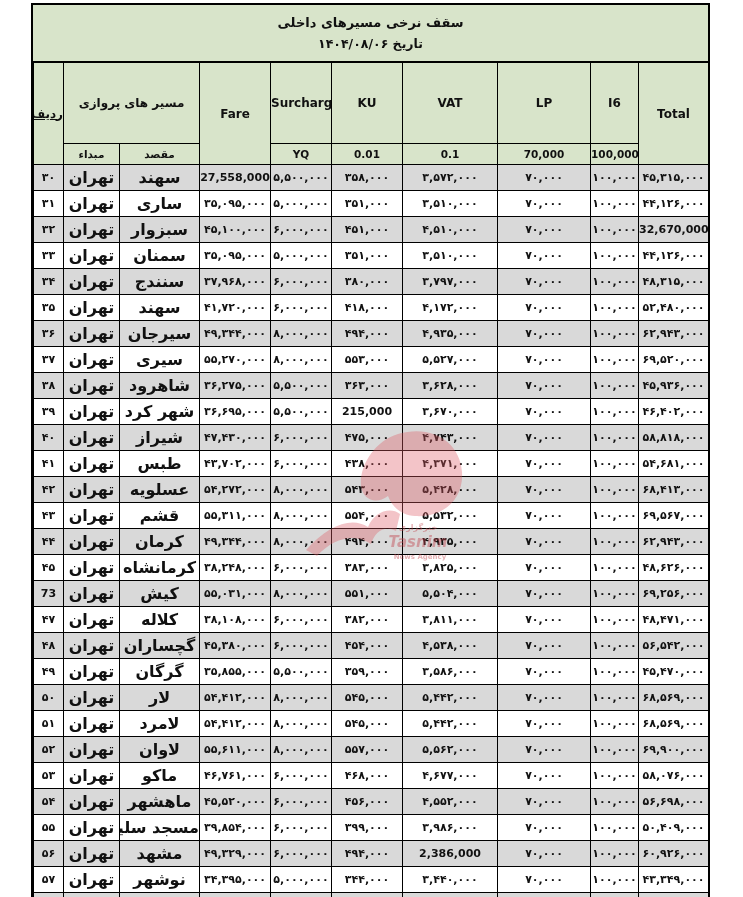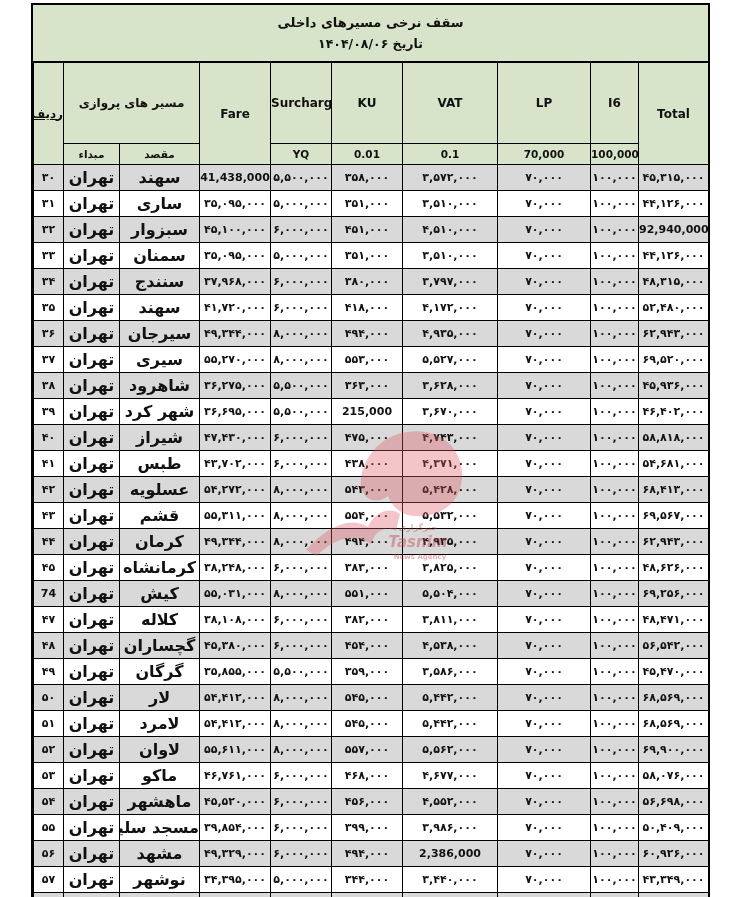--- a/index.html
+++ b/index.html
@@ -81,21 +81,21 @@
         <th>0.1</th>
         <th>70,000</th>
         <th>100,000</th>
       </tr>
     </thead>
     <tbody id="rates-body">
         <tr class="g">
           <td dir="ltr">۳۰</td>
           <td dir="rtl" class="fa-cell">تهران</td>
           <td dir="rtl" class="fa-cell">سهند</td>
-          <td dir="ltr">41,438,000</td>
+          <td dir="ltr">27,558,000</td>
           <td dir="ltr">۵,۵۰۰,۰۰۰</td>
           <td dir="ltr">۳۵۸,۰۰۰</td>
           <td dir="ltr">۳,۵۷۲,۰۰۰</td>
           <td dir="ltr">۷۰,۰۰۰</td>
           <td dir="ltr">۱۰۰,۰۰۰</td>
           <td dir="ltr">۴۵,۳۱۵,۰۰۰</td>
         </tr>
         <tr class="w">
           <td dir="ltr">۳۱</td>
           <td dir="rtl" class="fa-cell">تهران</td>
@@ -111,21 +111,21 @@
         <tr class="g">
           <td dir="ltr">۳۲</td>
           <td dir="rtl" class="fa-cell">تهران</td>
           <td dir="rtl" class="fa-cell">سبزوار</td>
           <td dir="ltr">۴۵,۱۰۰,۰۰۰</td>
           <td dir="ltr">۶,۰۰۰,۰۰۰</td>
           <td dir="ltr">۴۵۱,۰۰۰</td>
           <td dir="ltr">۴,۵۱۰,۰۰۰</td>
           <td dir="ltr">۷۰,۰۰۰</td>
           <td dir="ltr">۱۰۰,۰۰۰</td>
-          <td dir="ltr">92,940,000</td>
+          <td dir="ltr">32,670,000</td>
         </tr>
         <tr class="w">
           <td dir="ltr">۳۳</td>
           <td dir="rtl" class="fa-cell">تهران</td>
           <td dir="rtl" class="fa-cell">سمنان</td>
           <td dir="ltr">۳۵,۰۹۵,۰۰۰</td>
           <td dir="ltr">۵,۰۰۰,۰۰۰</td>
           <td dir="ltr">۳۵۱,۰۰۰</td>
           <td dir="ltr">۳,۵۱۰,۰۰۰</td>
           <td dir="ltr">۷۰,۰۰۰</td>
@@ -270,21 +270,21 @@
           <td dir="rtl" class="fa-cell">کرمانشاه</td>
           <td dir="ltr">۳۸,۲۴۸,۰۰۰</td>
           <td dir="ltr">۶,۰۰۰,۰۰۰</td>
           <td dir="ltr">۳۸۳,۰۰۰</td>
           <td dir="ltr">۳,۸۲۵,۰۰۰</td>
           <td dir="ltr">۷۰,۰۰۰</td>
           <td dir="ltr">۱۰۰,۰۰۰</td>
           <td dir="ltr">۴۸,۶۲۶,۰۰۰</td>
         </tr>
         <tr class="g">
-          <td dir="ltr">74</td>
+          <td dir="ltr">73</td>
           <td dir="rtl" class="fa-cell">تهران</td>
           <td dir="rtl" class="fa-cell">کیش</td>
           <td dir="ltr">۵۵,۰۳۱,۰۰۰</td>
           <td dir="ltr">۸,۰۰۰,۰۰۰</td>
           <td dir="ltr">۵۵۱,۰۰۰</td>
           <td dir="ltr">۵,۵۰۴,۰۰۰</td>
           <td dir="ltr">۷۰,۰۰۰</td>
           <td dir="ltr">۱۰۰,۰۰۰</td>
           <td dir="ltr">۶۹,۲۵۶,۰۰۰</td>
         </tr>

